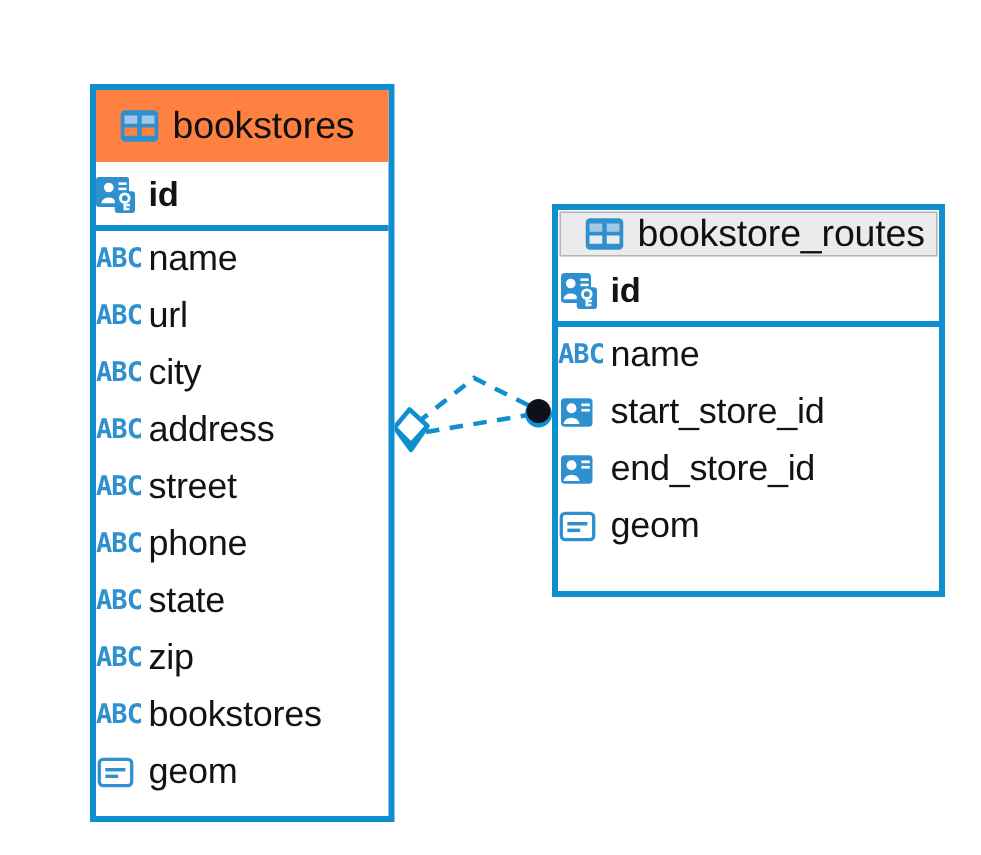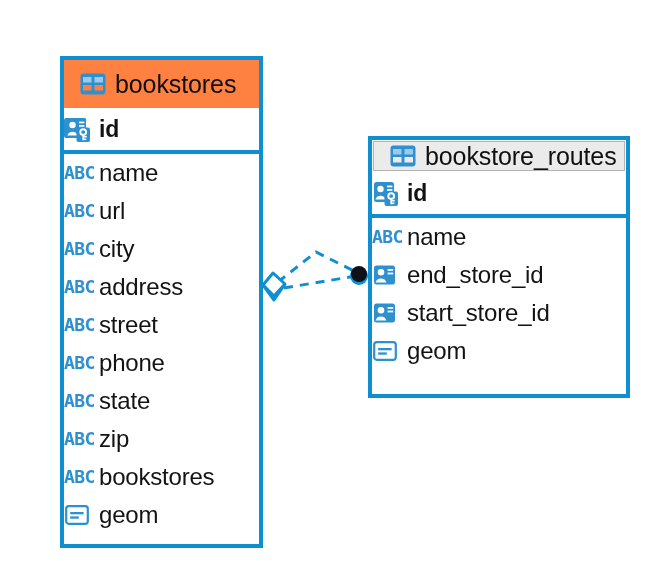--- a/index.html
+++ b/index.html
@@ -261,32 +261,32 @@
     </div>
 
     <div class="field-row">
       <svg class="field-icon" viewBox="0 0 26 26" xmlns="http://www.w3.org/2000/svg">
         <rect x="2" y="3.5" width="21" height="19" rx="2.5" fill="#2f90d0"></rect>
         <circle cx="9" cy="10.2" r="3.3" fill="#ffffff"></circle>
         <path d="M3.6 20.6 a5.6 5.6 0 0 1 10.8 0 z" fill="#ffffff"></path>
         <rect x="15.6" y="7.0" width="5.6" height="1.8" fill="#ffffff"></rect>
         <rect x="15.6" y="10.6" width="5.6" height="1.8" fill="#ffffff"></rect>
       </svg>
-      <span class="field-label">end_store_id</span>
+      <span class="field-label">start_store_id</span>
     </div>
 
     <div class="field-row">
       <svg class="field-icon" viewBox="0 0 26 26" xmlns="http://www.w3.org/2000/svg">
         <rect x="2" y="3.5" width="21" height="19" rx="2.5" fill="#2f90d0"></rect>
         <circle cx="9" cy="10.2" r="3.3" fill="#ffffff"></circle>
         <path d="M3.6 20.6 a5.6 5.6 0 0 1 10.8 0 z" fill="#ffffff"></path>
         <rect x="15.6" y="7.0" width="5.6" height="1.8" fill="#ffffff"></rect>
         <rect x="15.6" y="10.6" width="5.6" height="1.8" fill="#ffffff"></rect>
       </svg>
-      <span class="field-label">start_store_id</span>
+      <span class="field-label">end_store_id</span>
     </div>
 
     <div class="field-row">
       <svg class="field-icon" viewBox="0 0 26 26" xmlns="http://www.w3.org/2000/svg">
         <rect x="2.2" y="4.2" width="21.6" height="17.6" rx="2.6" fill="#ffffff" stroke="#2f90d0" stroke-width="2.2"></rect>
         <rect x="6.2" y="10.0" width="13.4" height="2.3" fill="#2f90d0"></rect>
         <rect x="6.2" y="14.4" width="8.6" height="2.3" fill="#2f90d0"></rect>
       </svg>
       <span class="field-label">geom</span>
     </div>

